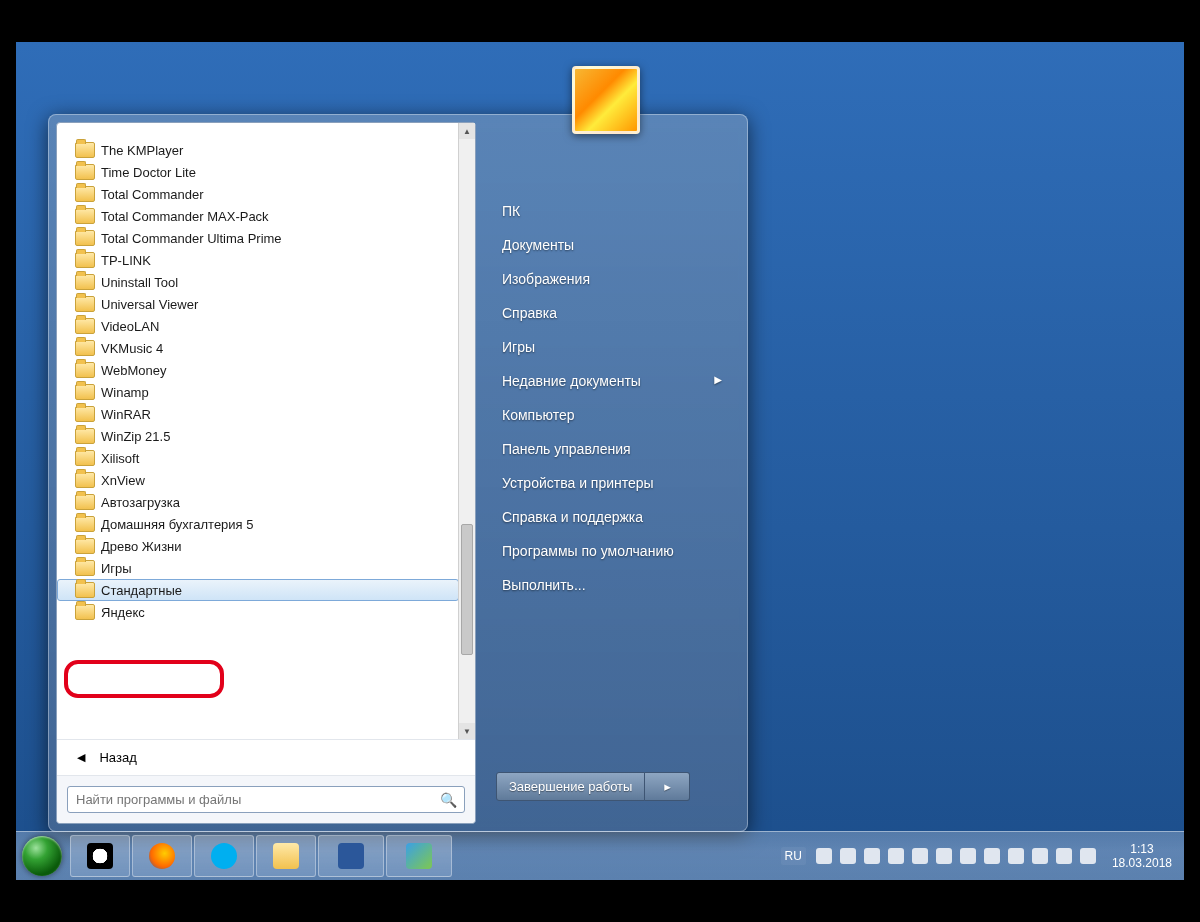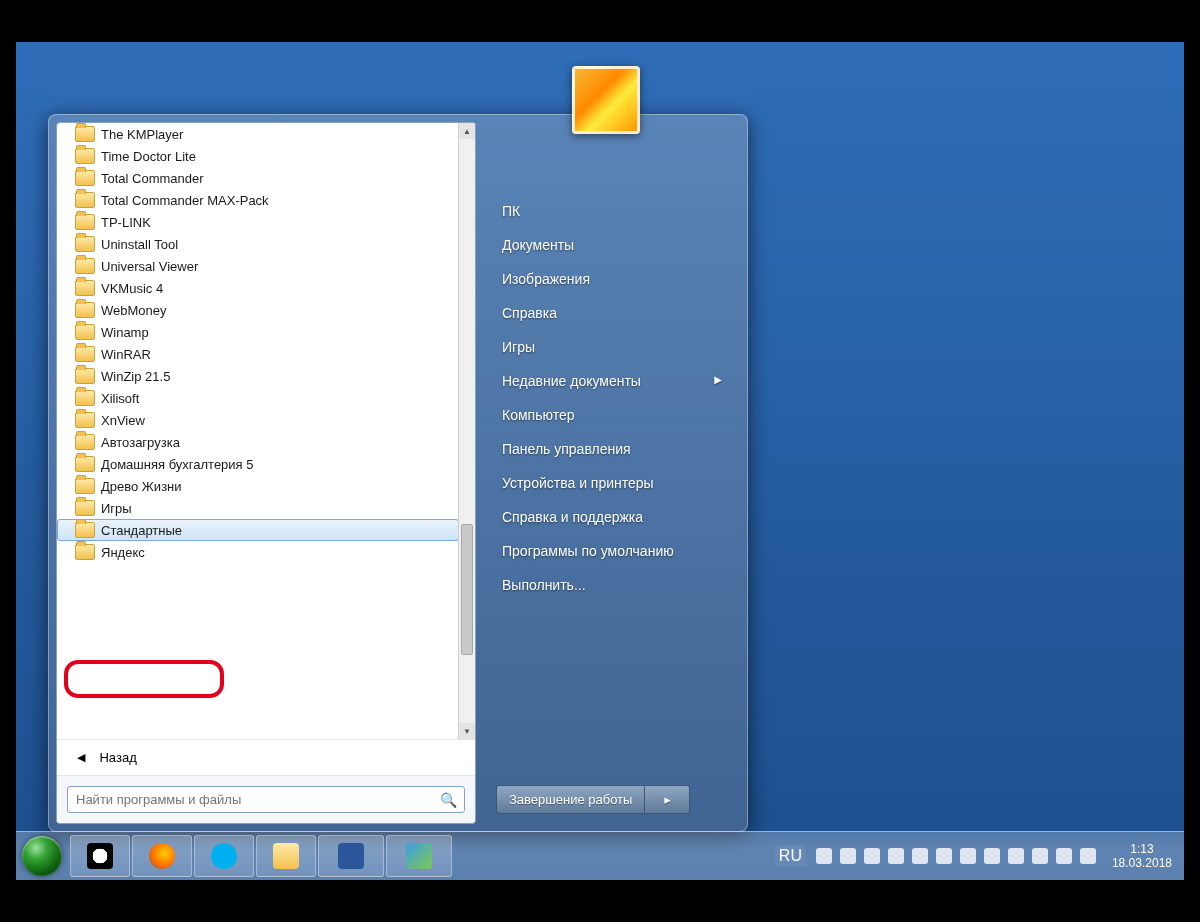--- a/index.html
+++ b/index.html
@@ -55,21 +55,21 @@
     background: linear-gradient(180deg, rgba(255,255,255,.25), rgba(200,220,245,.2));
     display:flex;align-items:center;justify-content:center;
   }
   .task-item.wide{width:64px;}
   .tray {
     position:absolute;right:6px;bottom:0;height:48px;display:flex;align-items:center;gap:10px;
     color:#fff;
   }
   .tray .icons{display:flex;gap:8px;align-items:center;}
   .tray .clock{font-size:12px;text-align:center;line-height:14px;padding:0 6px;}
-  .lang{font-size:16px;background:rgba(255,255,255,.05);padding:2px 4px;border-radius:2px;}
+  .lang{font-size:12px;background:rgba(255,255,255,.05);padding:2px 4px;border-radius:2px;}
 
   
   .start-menu {
     position:absolute;
     left: 32px;
     bottom: 48px;
     width: 700px;
     height: 718px;
     border-radius: 8px;
     background: linear-gradient(180deg, rgba(120,150,185,.6), rgba(80,110,150,.7));
@@ -106,42 +106,42 @@
   }
   .sm-right .link {
     padding:9px 6px;
     border-radius:3px;
     font-size:14px;
     text-shadow:0 1px 2px rgba(0,0,0,.5);
     position:relative;
   }
   .sm-right .link .arrow{position:absolute;right:4px;top:10px;font-size:10px;}
   .shutdown {
-    position:absolute;bottom:10px;left:20px;
+    position:absolute;bottom:23px;left:20px;
     display:flex;
   }
   .shutdown .btn{
     background: linear-gradient(180deg,#8ea6c2,#5f7a9a);
     border:1px solid #3e5573;
     color:#fff;
     padding:6px 12px;
     font-size:13px;
     text-shadow:0 1px 1px rgba(0,0,0,.4);
   }
   .shutdown .main{border-radius:3px 0 0 3px;}
   .shutdown .split{border-left:none;border-radius:0 3px 3px 0;width:20px;display:flex;align-items:center;justify-content:center;}
 
   .programs-scroll{
     flex:1;
     overflow:hidden;
     position:relative;
   }
   .programs-list {
     position:absolute;inset:0 16px 0 0;
-    padding:0 0;
+    padding:16px 0;
   }
   .scrollbar{position:absolute;right:0;top:0;bottom:0;width:16px;background:#f0f0f0;border-left:1px solid #d0d0d0;}
   .scroll-btn{height:16px;background:#e4e4e4;display:flex;align-items:center;justify-content:center;font-size:8px;color:#555;}
   .scroll-track{position:absolute;top:16px;bottom:16px;left:0;right:0;}
   .scroll-thumb{position:absolute;left:2px;right:2px;top:66%;height:22%;background:#c9c9c9;border:1px solid #a8a8a8;border-radius:2px;}
 
   .program-item{
     display:flex;align-items:center;gap:6px;
     padding:3px 6px 3px 18px;
     color:#1a1a1a;
@@ -224,29 +224,37 @@
               <div class="program-item">
                 <span class="folder-icon"></span>
                 <span>Total Commander</span>
               </div>
               <div class="program-item">
                 <span class="folder-icon"></span>
                 <span>Total Commander MAX-Pack</span>
               </div>
               <div class="program-item">
                 <span class="folder-icon"></span>
+                <span>Total Commander Ultima Prime</span>
+              </div>
+              <div class="program-item">
+                <span class="folder-icon"></span>
                 <span>TP-LINK</span>
               </div>
               <div class="program-item">
                 <span class="folder-icon"></span>
                 <span>Uninstall Tool</span>
               </div>
               <div class="program-item">
                 <span class="folder-icon"></span>
                 <span>Universal Viewer</span>
+              </div>
+              <div class="program-item">
+                <span class="folder-icon"></span>
+                <span>VideoLAN</span>
               </div>
               <div class="program-item">
                 <span class="folder-icon"></span>
                 <span>VKMusic 4</span>
               </div>
               <div class="program-item">
                 <span class="folder-icon"></span>
                 <span>WebMoney</span>
               </div>
               <div class="program-item">

